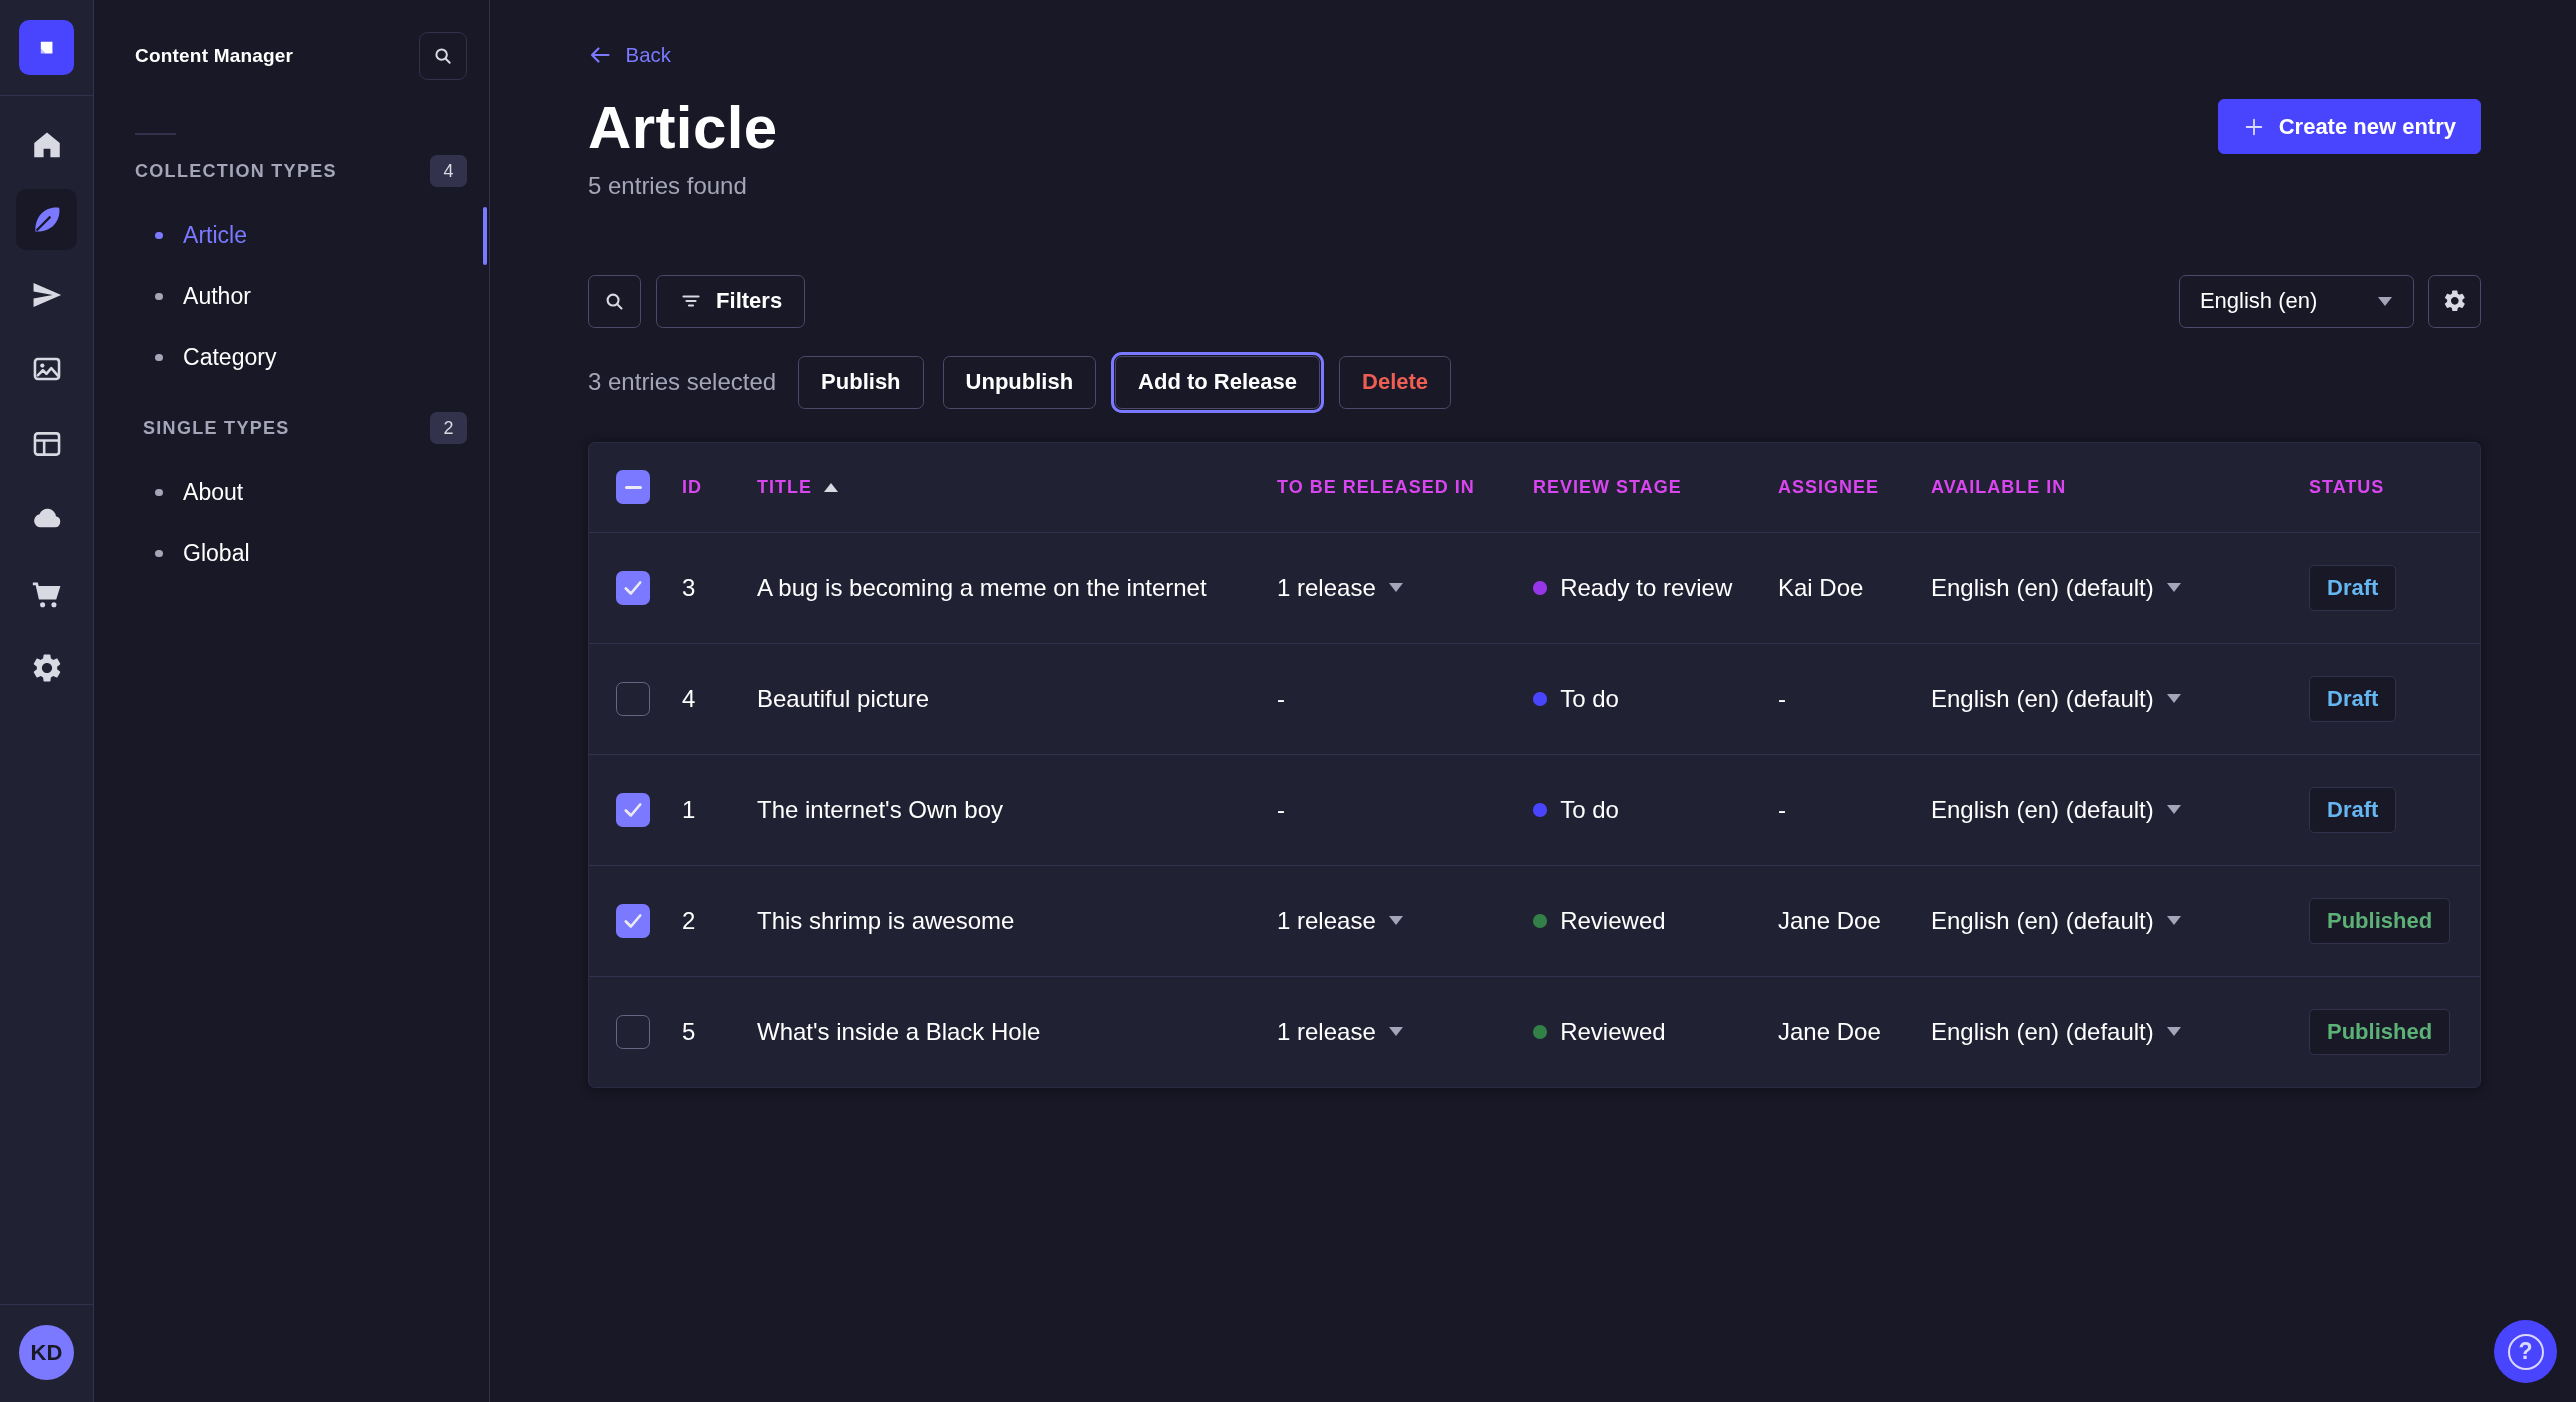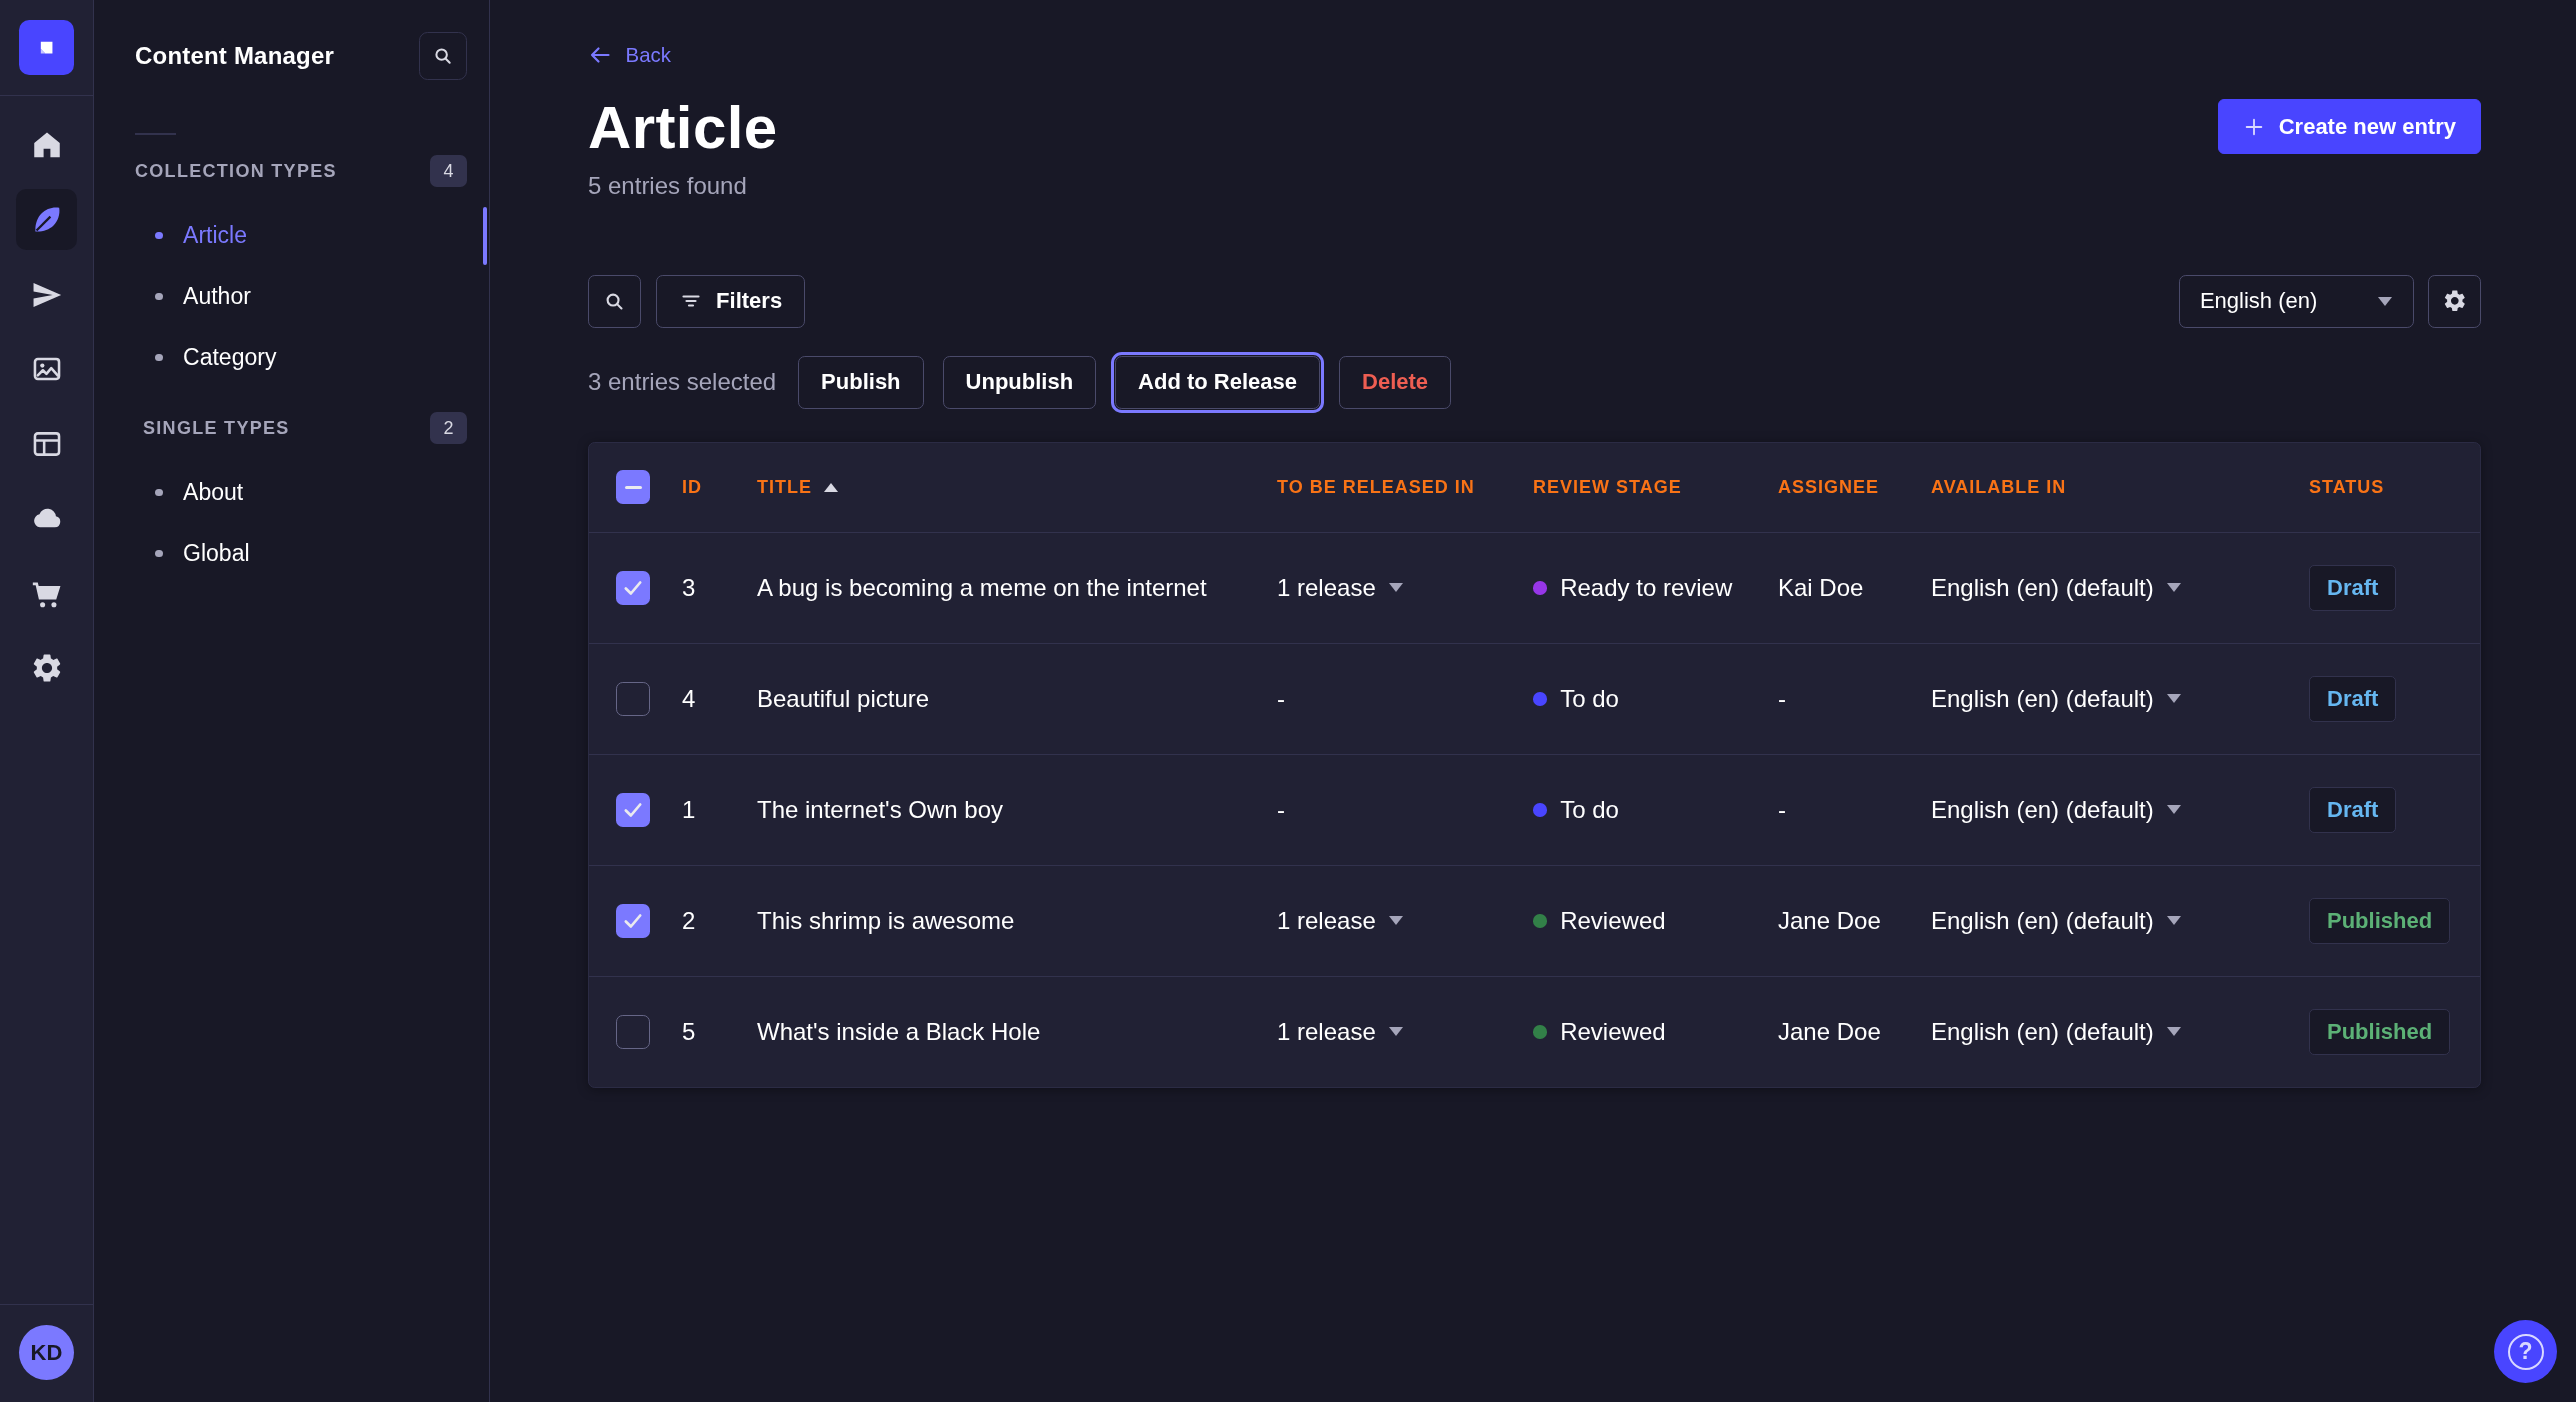--- a/index.html
+++ b/index.html
@@ -17,21 +17,21 @@
               color:#d9d9e3; cursor:pointer; }
   .rail-btn.active { background:#181826; color:#7b79ff; }
   .rail-bottom { margin-top:auto; width:100%; display:flex; flex-direction:column; align-items:center; }
   .avatar { width:55px; height:55px; border-radius:50%; background:#7b79ff; color:#181826;
             font-size:22px; font-weight:bold; display:flex; align-items:center; justify-content:center;
             margin:20.4px 0 22px 0; cursor:pointer; }
 
   
   .subnav { background:#181826; border-right:0.9px solid #32324d; position:relative; }
   .subnav-header { display:flex; align-items:center; justify-content:space-between; padding:32px 22px 0 41px; }
-  .subnav-title { font-size:24px; font-weight:bold; color:#ffffff; letter-spacing:0.2px; }
+  .subnav-title { font-size:19px; font-weight:bold; color:#ffffff; letter-spacing:0.2px; }
   .subnav-search { width:48px; height:48px; border:0.9px solid #32324d; border-radius:8.5px; background:transparent;
                    display:flex; align-items:center; justify-content:center; color:#d9d9e3; cursor:pointer; }
   .subnav-hr { width:41px; height:1.7px; background:#32324d; margin:53px 0 0 41px; }
   .section-head { display:flex; align-items:center; justify-content:space-between; padding:0 22px 0 41px; height:32px; }
   .section-head.first { margin-top:20.4px; }
   .section-head.next { margin-top:24px;margin-left:8px; }
   .section-label { font-size:18px; font-weight:bold; color:#a5a5ba; letter-spacing:1.3px; }
   .section-badge { min-width:37px; height:32px; padding:0 8.5px; border-radius:6.8px; background:#32324d; color:#d9d9e3;
                    font-size:18px; display:flex; align-items:center; justify-content:center; }
   .nav-list { list-style:none; margin-top:18px; }
@@ -69,21 +69,21 @@
              background:#181826; color:#ffffff; font-size:22px; font-weight:600; cursor:pointer; font-family:inherit; }
   .sel-btn.focus-ring { outline:3.4px solid #7b79ff; outline-offset:1.7px; }
   .sel-btn.danger { color:#ee5e52; }
 
   
   .table-card { margin-top:33px; width:1893px; background:#212134; border:0.9px solid #2b2b44; border-radius:6.8px;
                 overflow:hidden; box-shadow:0 1.7px 10.2px rgba(0,0,0,.35); }
   .trow { display:grid; grid-template-columns:66px 75px 520px 256px 245px 153px 378px 1fr;
           align-items:center; padding:0 27px; }
   .thead { height:89px; }
-  .th { font-size:18px; font-weight:bold; color:#f97316; letter-spacing:1px; display:flex; align-items:center; gap:12px; }
+  .th { font-size:18px; font-weight:bold; color:#d946ef; letter-spacing:1px; display:flex; align-items:center; gap:12px; }
   .tbody .trow { height:111px; border-top:0.9px solid #32324d; }
   .cell { font-size:24px; color:#ffffff; display:flex; align-items:center; gap:13.6px; }
 
   .checkbox { width:34px; height:34px; border-radius:6.8px; display:flex; align-items:center; justify-content:center; cursor:pointer; }
   .checkbox.checked, .checkbox.indeterminate { background:#7b79ff; }
   .checkbox.unchecked { background:transparent; border:1.7px solid #666687; }
   .checkbox .dash { width:17px; height:3.4px; border-radius:1.7px; background:#eaeaef; }
 
   .caret-down { width:0; height:0; border-left:7.7px solid transparent; border-right:7.7px solid transparent;
                 border-top:9.4px solid #a5a5ba; display:inline-block; flex:none; }

